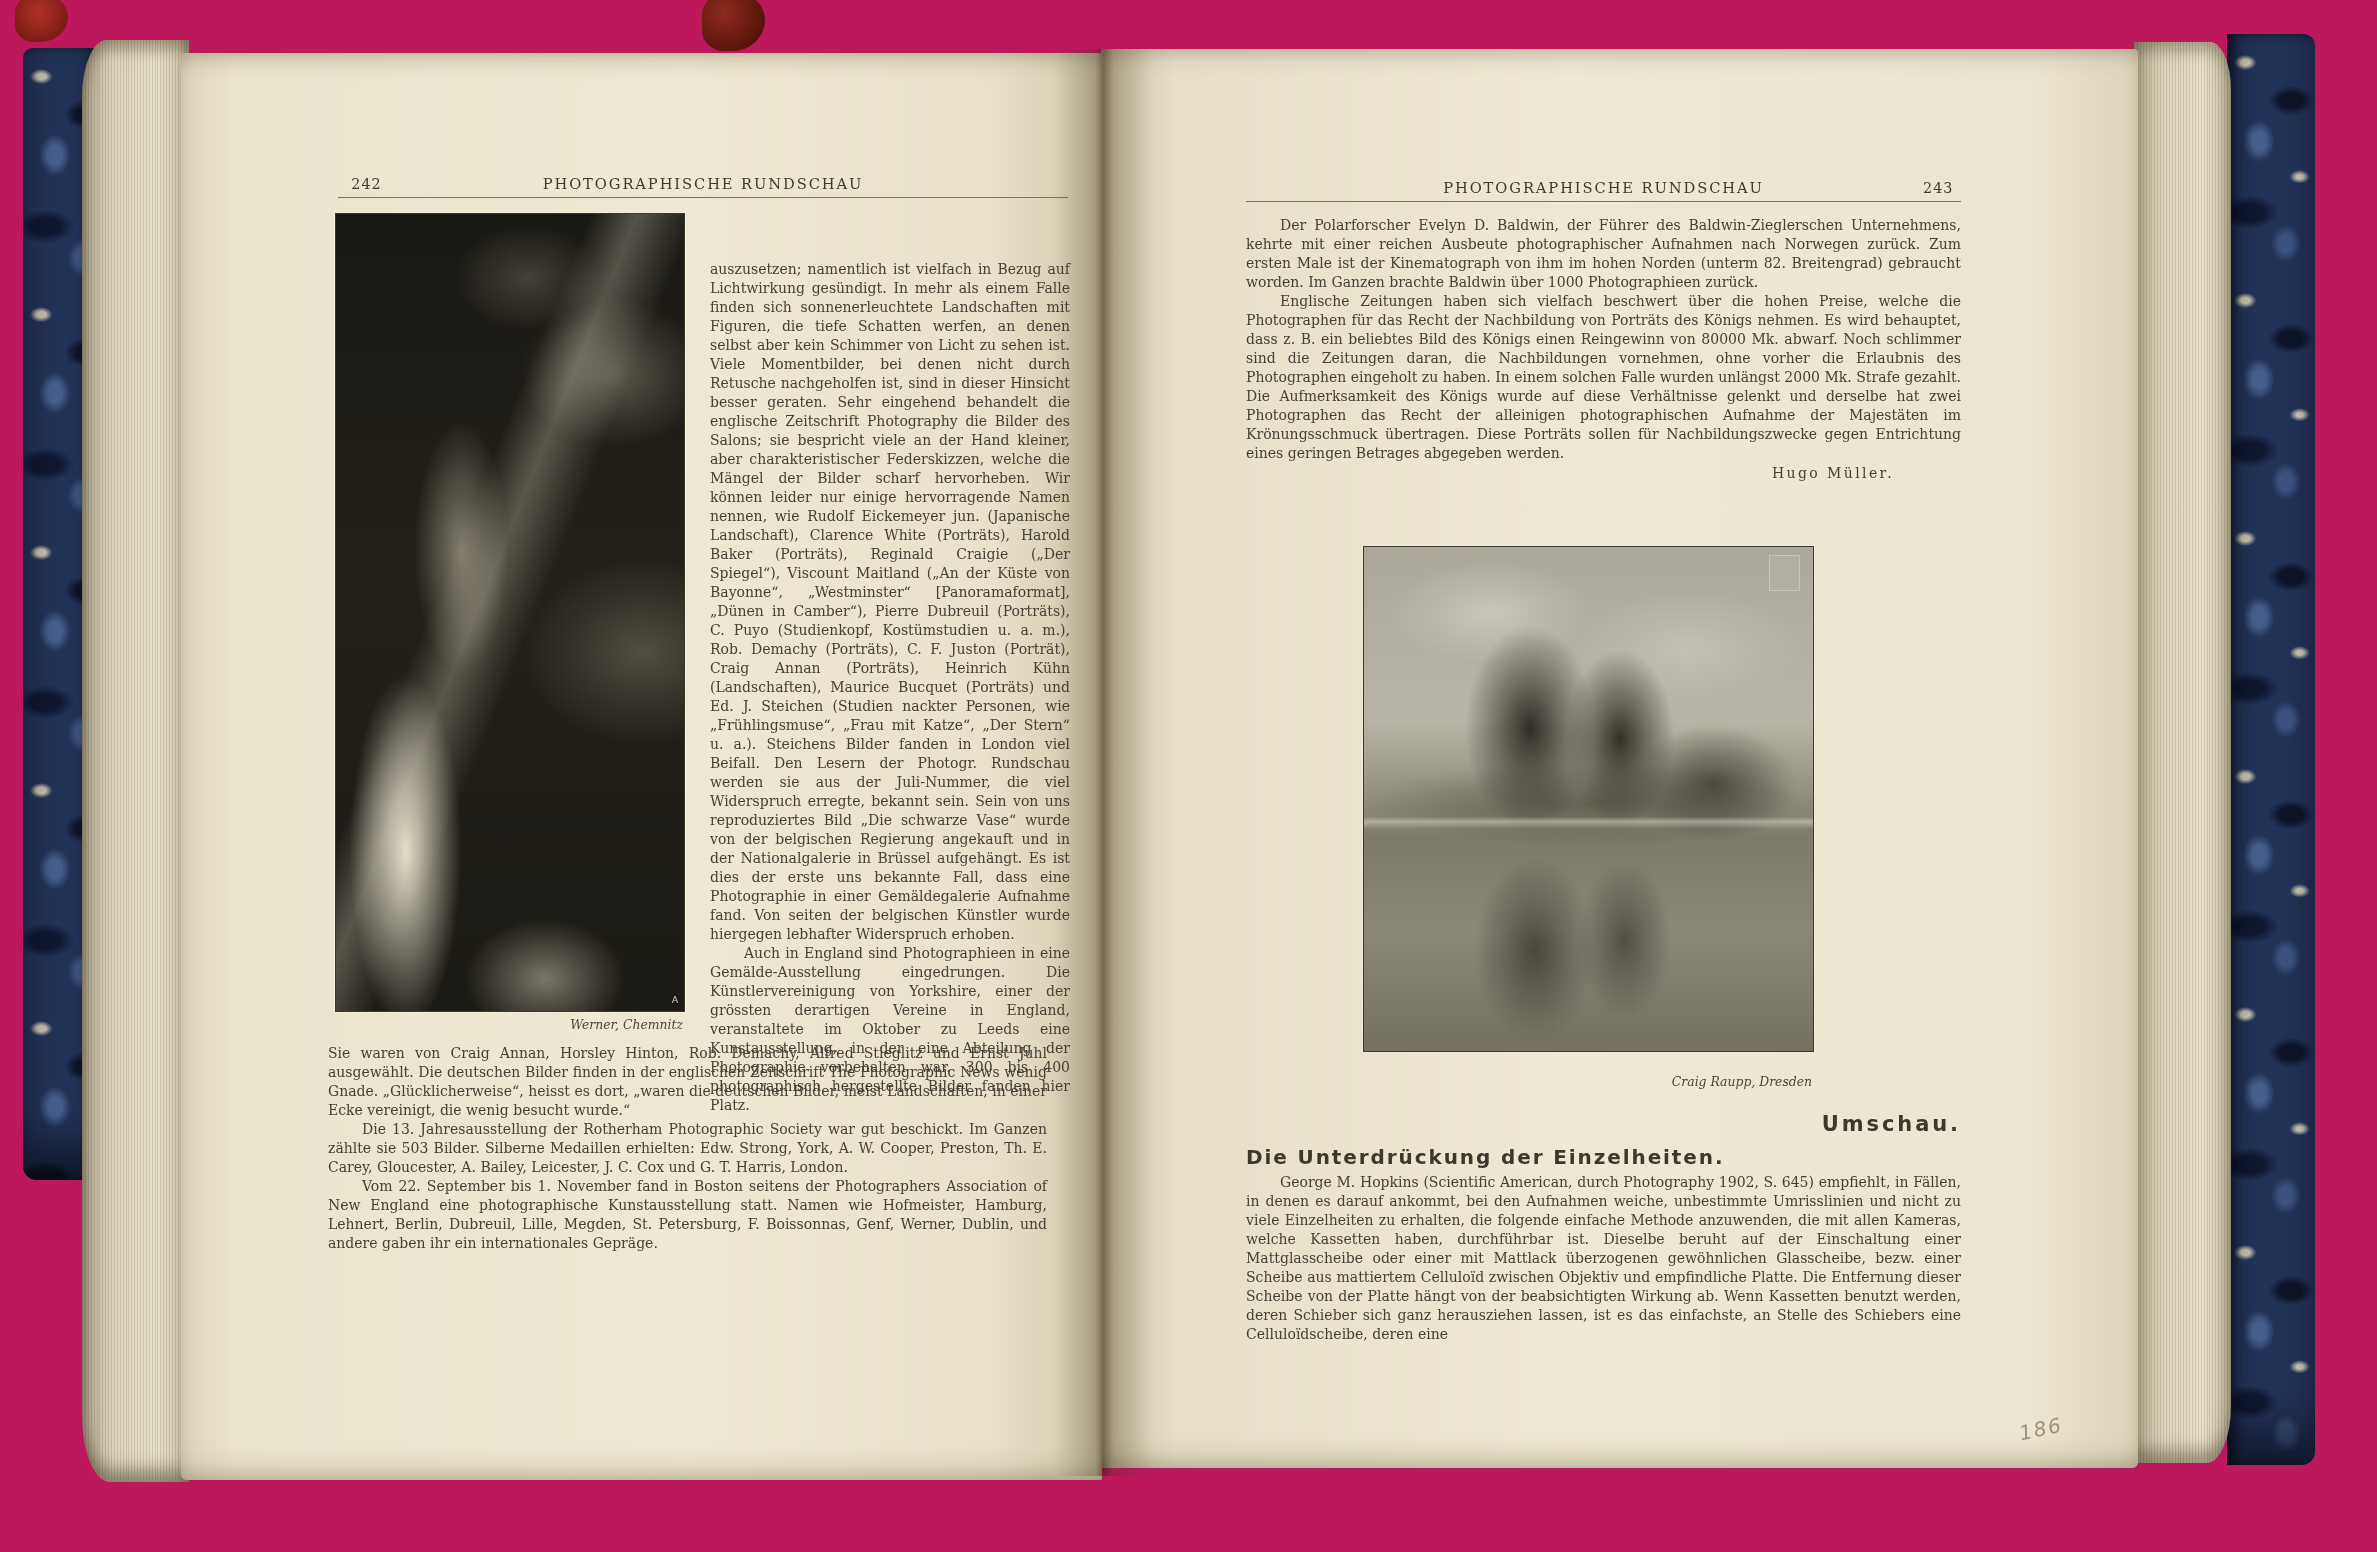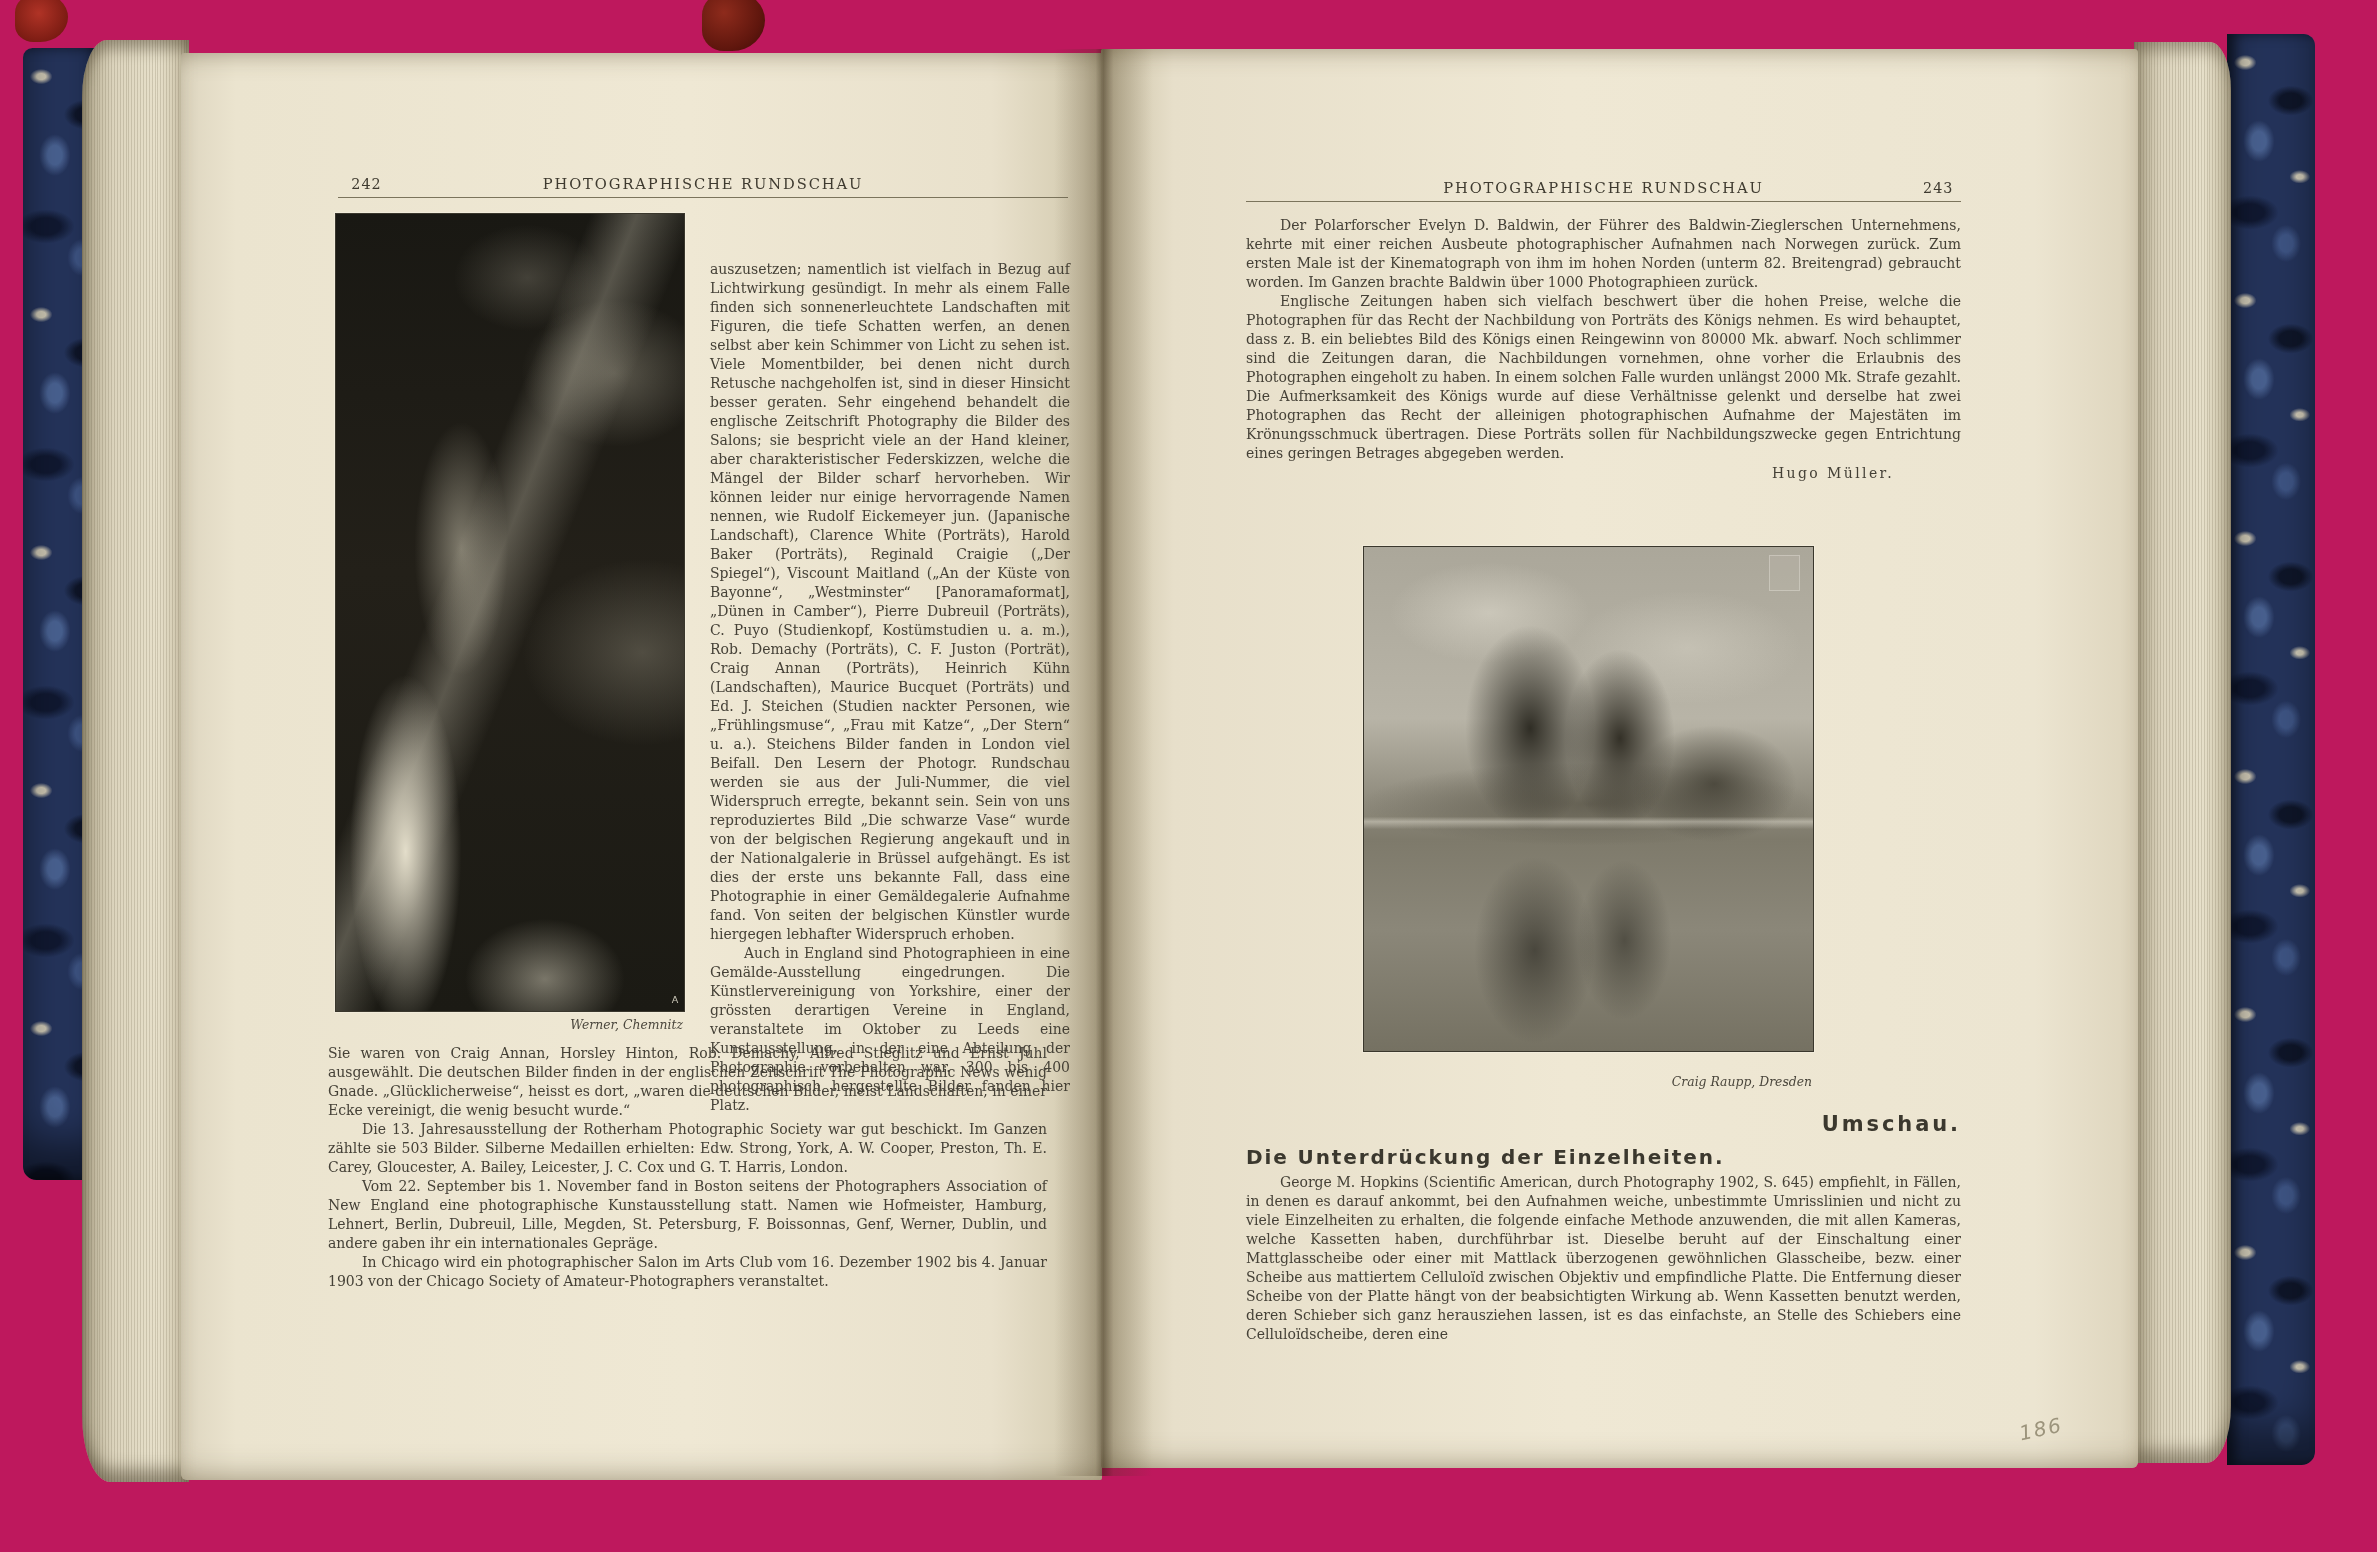--- a/index.html
+++ b/index.html
@@ -134,21 +134,20 @@
 
     <p>auszusetzen; namentlich ist vielfach in Bezug auf Lichtwirkung gesündigt.  In mehr als einem Falle finden sich sonnenerleuchtete Landschaften mit Figuren, die tiefe Schatten werfen, an denen selbst aber kein Schimmer von Licht zu sehen ist.  Viele Momentbilder, bei denen nicht durch Retusche nachgeholfen ist, sind in dieser Hinsicht besser geraten.  Sehr eingehend behandelt die englische Zeitschrift Photography die Bilder des Salons; sie bespricht viele an der Hand kleiner, aber charakteristischer Federskizzen, welche die Mängel der Bilder scharf hervorheben.  Wir können leider nur einige hervorragende Namen nennen, wie Rudolf Eickemeyer jun. (Japanische Landschaft), Clarence White (Porträts), Harold Baker (Porträts), Reginald Craigie („Der Spiegel“), Viscount Maitland („An der Küste von Bayonne“, „Westminster“ [Panoramaformat], „Dünen in Camber“), Pierre Dubreuil (Porträts), C. Puyo (Studienkopf, Kostümstudien u. a. m.), Rob. Demachy (Porträts), C. F. Juston (Porträt), Craig Annan (Porträts), Heinrich Kühn (Landschaften), Maurice Bucquet (Porträts) und Ed. J. Steichen (Studien nackter Personen, wie „Frühlingsmuse“, „Frau mit Katze“, „Der Stern“ u. a.).  Steichens Bilder fanden in London viel Beifall.  Den Lesern der Photogr. Rundschau werden sie aus der Juli-Nummer, die viel Widerspruch erregte, bekannt sein.  Sein von uns reproduziertes Bild „Die schwarze Vase“ wurde von der belgischen Regierung angekauft und in der Nationalgalerie in Brüssel aufgehängt.  Es ist dies der erste uns bekannte Fall, dass eine Photographie in einer Gemäldegalerie Aufnahme fand.  Von seiten der belgischen Künstler wurde hiergegen lebhafter Widerspruch erhoben.</p>
         <p class="indent">Auch in England sind Photographieen in eine Gemälde-Ausstellung eingedrungen.  Die Künstlervereinigung von Yorkshire, einer der grössten derartigen Vereine in England, veranstaltete im Oktober zu Leeds eine Kunstausstellung, in der eine Abteilung der Photographie vorbehalten war.  300 bis 400 photographisch hergestellte Bilder fanden hier Platz.</p>
       </div>
 
     <div class="body-text fullwidth-text">
 
     <p>Sie waren von Craig Annan, Horsley Hinton, Rob. Demachy, Alfred Stieglitz und Ernst Juhl ausgewählt.  Die deutschen Bilder finden in der englischen Zeitschrift The Photographic News wenig Gnade.  „Glücklicherweise“, heisst es dort, „waren die deutschen Bilder, meist Landschaften, in einer Ecke vereinigt, die wenig besucht wurde.“</p>
         <p class="indent">Die 13. Jahresausstellung der Rotherham Photographic Society war gut beschickt.  Im Ganzen zählte sie 503 Bilder.  Silberne Medaillen erhielten:  Edw. Strong, York, A. W. Cooper, Preston, Th. E. Carey, Gloucester, A. Bailey, Leicester, J. C. Cox und G. T. Harris, London.</p>
         <p class="indent">Vom 22. September bis 1. November fand in Boston seitens der Photographers Association of New England eine photographische Kunstausstellung statt.  Namen wie Hofmeister, Hamburg, Lehnert, Berlin, Dubreuil, Lille, Megden, St. Petersburg, F. Boissonnas, Genf, Werner, Dublin, und andere gaben ihr ein internationales Gepräge.</p>
-        <p class="indent">In Chicago wird ein photographischer Salon im Arts Club vom 16. Dezember 1902 bis 4. Januar 1903 von der Chicago Society of Amateur-Photographers veranstaltet.</p>
       </div>
   </div>
 
   <div class="page page-right">
     <div class="page-header header-right">
       <span class="journal-title">PHOTOGRAPHISCHE RUNDSCHAU</span>
       <span class="page-number">243</span>
     </div>
 
     <div class="body-text body-right">

